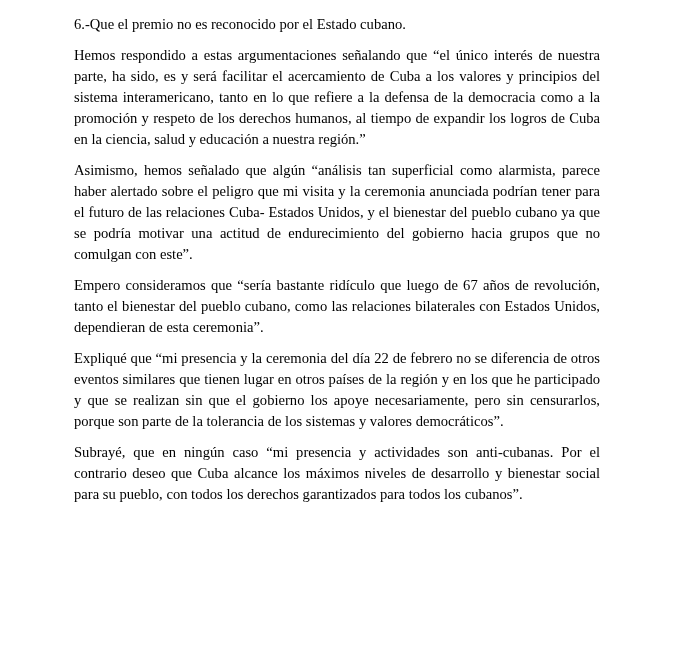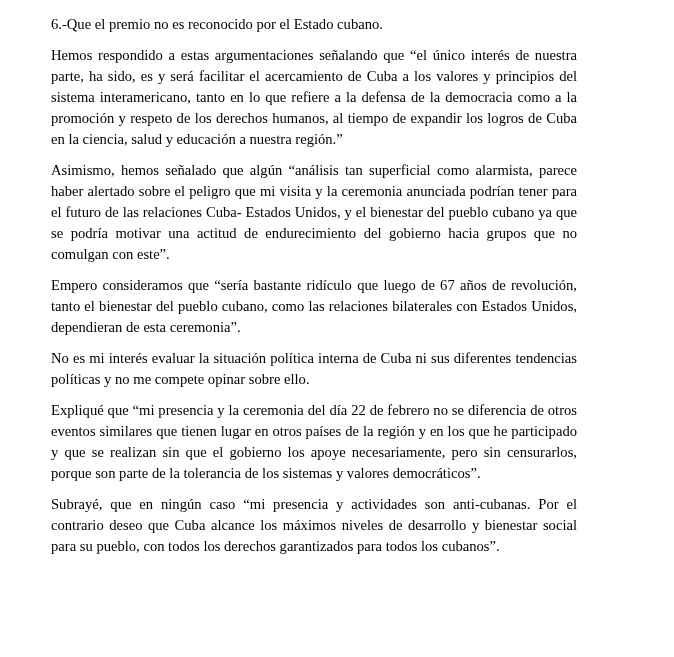--- a/index.html
+++ b/index.html
@@ -14,21 +14,21 @@
     overflow: hidden;
     font-family: "Liberation Serif", "DejaVu Serif", serif;
     color: #000000;
   }
   #page {
     position: relative;
     width: 674px;
     height: 531px;
     background: #ffffff;
     box-sizing: border-box;
-    padding: 14px 74px 0 51px;
+    padding: 14px 74px 0 74px;
   }
   .doc-body {
     width: 526px;
   }
   p.para {
     margin: 0 0 10px 0;
     font-size: 14.6px;
     line-height: 21px;
     text-align: justify;
     text-justify: inter-word;
@@ -47,17 +47,16 @@
 </head>
 <body>
 
 <div id="page">
   <div class="doc-body">
 
   <p class="para"><span class="roman">6.-Que el premio no es reconocido por el Estado cubano.</span></p>
       <p class="para"><span class="roman">Hemos respondido a estas argumentaciones señalando que </span><span class="q">“el único interés de nuestra parte, ha sido,  es y será facilitar el acercamiento de Cuba a los valores y principios del sistema interamericano, tanto en lo que refiere a la defensa de la democracia como a la promoción y respeto de los derechos humanos, al tiempo de expandir los logros de Cuba en la ciencia, salud y educación a nuestra región.”</span></p>
       <p class="para"><span class="roman">Asimismo, hemos señalado que algún </span><span class="q">“análisis tan superficial como alarmista, parece haber alertado sobre el peligro que mi visita y la ceremonia anunciada podrían tener para  el futuro de las relaciones Cuba- Estados Unidos, y el bienestar del pueblo cubano ya que se podría motivar una actitud de endurecimiento del gobierno hacia grupos que no comulgan con este”.</span></p>
       <p class="para"><span class="roman">Empero consideramos  que </span><span class="q">“sería bastante ridículo que luego de 67 años de revolución, tanto el bienestar del pueblo cubano, como las relaciones bilaterales con Estados Unidos, dependieran de esta ceremonia”.</span></p>
-      <p class="para"><span class="roman">No es mi interés evaluar la situación política interna de Cuba ni sus diferentes tendencias políticas y no me compete opinar sobre ello.</span></p>
       <p class="para"><span class="roman">Expliqué que </span><span class="q">“mi presencia y la ceremonia del día 22 de febrero no se diferencia  de otros eventos similares que tienen lugar en otros países de la región y en los que he participado y que se realizan sin que el gobierno los apoye necesariamente, pero sin censurarlos, porque son parte de la tolerancia de los sistemas y valores democráticos”.</span></p>
       <p class="para"><span class="roman">Subrayé, que en ningún caso </span><span class="q">“mi presencia y actividades son anti-cubanas. Por el contrario deseo que Cuba alcance los máximos niveles de desarrollo y bienestar social para su pueblo, con todos los derechos garantizados para todos los cubanos”.</span></p>
     </div>
 </div>
 
 </body></html>

